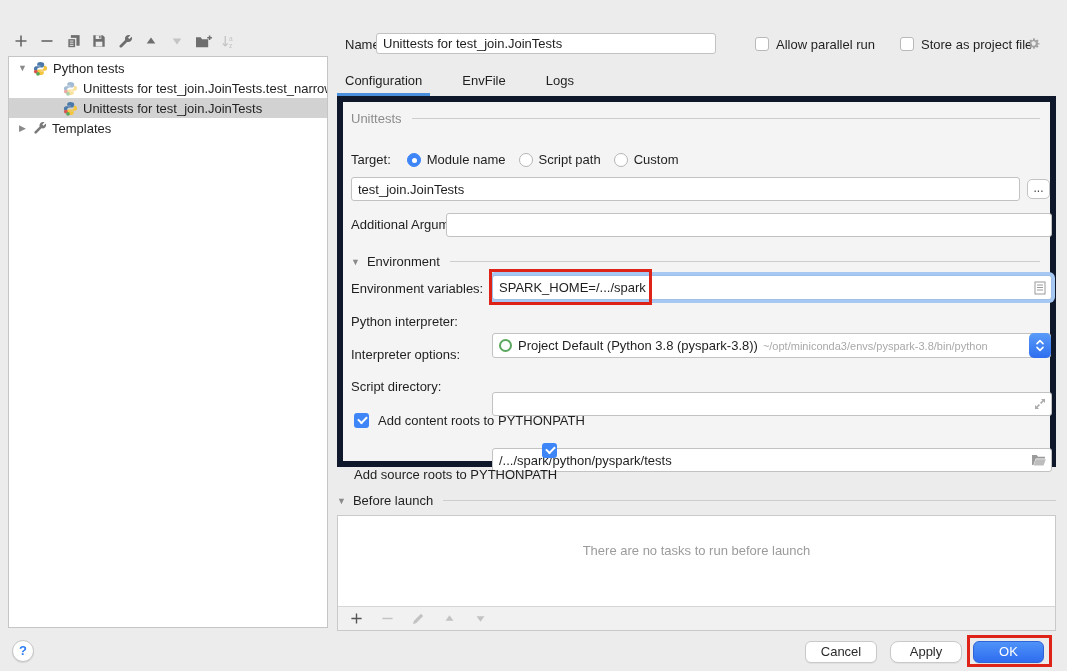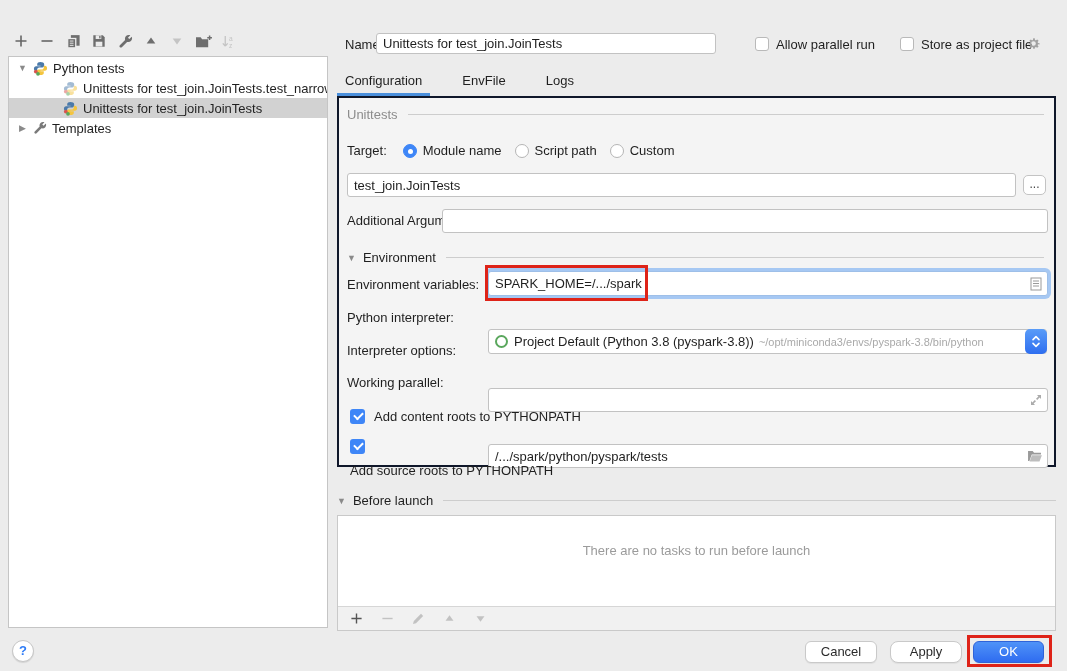--- a/index.html
+++ b/index.html
@@ -42,41 +42,41 @@
   .cb-empty { width:14px; height:14px; border:1px solid #b9b9b9; border-radius:3px; background:#fff; }
   .cb-checked { width:15px; height:15px; border-radius:3px; background:#3e86f7; position:relative; }
   .cb-checked::after { content:""; position:absolute; left:3.5px; top:3px; width:7px; height:4px;
     border-left:2px solid #fff; border-bottom:2px solid #fff; transform:rotate(-45deg); }
   
   .tabs { position:absolute; left:337px; top:70px; display:flex; height:26px; }
   .tab { padding:3px 8px 0 8px; margin-right:24px; position:relative; cursor:default; }
   .tab.active::after { content:""; position:absolute; left:0; right:0; bottom:0; height:3px; background:#4a8fdc; }
   
   .cfg-panel { position:absolute; left:337px; top:96px; width:719px; height:371px;
-    background:#f4f4f4; border:2px solid #0f172a; }
+    background:#f4f4f4; border:6px solid #0f172a; }
   .group-head { position:absolute; left:8px; top:9px; right:10px; display:flex; align-items:center; color:#8c8c8c; }
   .hline { flex:1; height:1px; background:#cdcdcd; margin-left:10px; }
   .sec-head { display:flex; align-items:center; }
   .sec-head .tri { font-size:9px; color:#8a8a8a; margin-right:7px; }
   .radio { width:14px; height:14px; border-radius:50%; border:1px solid #b5b5b5; background:#fff; flex:none; }
   .radio.sel { background:#3e86f7; border-color:#3e86f7; position:relative; }
   .radio.sel::after { content:""; position:absolute; left:4.5px; top:4.5px; width:5px; height:5px; border-radius:50%; background:#fff; }
-  .target-row { position:absolute; left:8px; top:45px; display:flex; align-items:flex-start; height:20px; }
+  .target-row { position:absolute; left:8px; top:45px; display:flex; align-items:flex-end; height:20px; }
   .pair { display:flex; align-items:center; margin-right:13px; }
   .pair .radio { margin-right:6px; }
   .browse-btn { position:absolute; left:684px; top:77px; width:23px; height:20px; background:#fff;
     border:1px solid #c3c3c3; border-radius:5px; text-align:center; font-size:12px; line-height:17px; color:#444; cursor:default; }
   .iconfield { background:#fff; border:1px solid #c2c2c2; border-radius:3px; display:flex; align-items:center; padding:0 6px; position:relative; }
   .envfield { border:1px solid #9ebfe8; box-shadow:0 0 0 3px #a6c8f3; }
   .right-ic { position:absolute; right:5px; top:50%; transform:translateY(-50%); display:flex; }
   .stepper { position:absolute; right:-1px; top:-1px; bottom:-1px; width:22px; border-radius:5px;
     background:linear-gradient(#5a9cf8,#2e6ef0); display:flex; align-items:center; justify-content:center; }
   .conda-ring { width:13px; height:13px; border:2.5px solid #5aa75d; border-radius:50%; margin-right:6px; flex:none; }
   .hint { font-size:11px; color:#a9a9a9; margin-left:5px; white-space:nowrap; overflow:hidden; }
-  .cbrow { position:absolute; display:flex; align-items:flex-start; gap:9px; }
+  .cbrow { position:absolute; display:flex; align-items:flex-end; gap:9px; }
   .redbox { position:absolute; border:3px solid #de2318; pointer-events:none; z-index:9; }
   
   .bl-head { position:absolute; left:337px; top:493px; width:719px; display:flex; align-items:center; }
   .bl-panel { position:absolute; left:337px; top:515px; width:719px; height:116px; background:#fff; border:1px solid #c9c9c9; }
   .bl-empty { position:absolute; left:0; right:0; top:27px; text-align:center; color:#9b9b9b; }
   .bl-toolbar { position:absolute; left:0; right:0; bottom:0; height:24px; background:#f1f1f1;
     border-top:1px solid #d6d6d6; display:flex; align-items:center; padding-left:9px; gap:13px; }
   
   .help-btn { position:absolute; left:12px; top:640px; width:22px; height:22px; border-radius:50%;
     background:#fff; border:1px solid #c6c6c6; box-shadow:0 1px 1px rgba(0,0,0,.1);
@@ -272,21 +272,21 @@
     <div class="abs lbl" style="left:8px; top:245px;">Interpreter options:</div>
     <div class="abs iconfield" style="left:149px; top:240px; width:560px; height:24px;">
       <span></span>
       <span class="right-ic">
         <svg width="12" height="12" viewBox="0 0 12 12">
             <path fill="#ababab" d="M11 1v4L9.6 3.6 7.2 6 6 4.8l2.4-2.4L7 1zM1 11V7l1.4 1.4L4.8 6 6 7.2 3.6 9.6 5 11z"></path>
           </svg>
       </span>
     </div>
 
-    <div class="abs lbl" style="left:8px; top:277px;">Working parallel:</div>
+    <div class="abs lbl" style="left:8px; top:277px;">Script directory:</div>
     <div class="abs iconfield" style="left:149px; top:272px; width:560px; height:24px;">
       <span>/.../spark/python/pyspark/tests</span>
       <span class="right-ic">
         <svg width="15" height="12" viewBox="0 0 16 13">
             <path fill="#9a9a9a" d="M1 1h5l1.5 2H15v2H5L2.5 12H1z"></path>
             <path fill="#bdbdbd" d="M5.2 5.8H16l-2.6 6.7H2.7z"></path>
           </svg>
       </span>
     </div>
 

